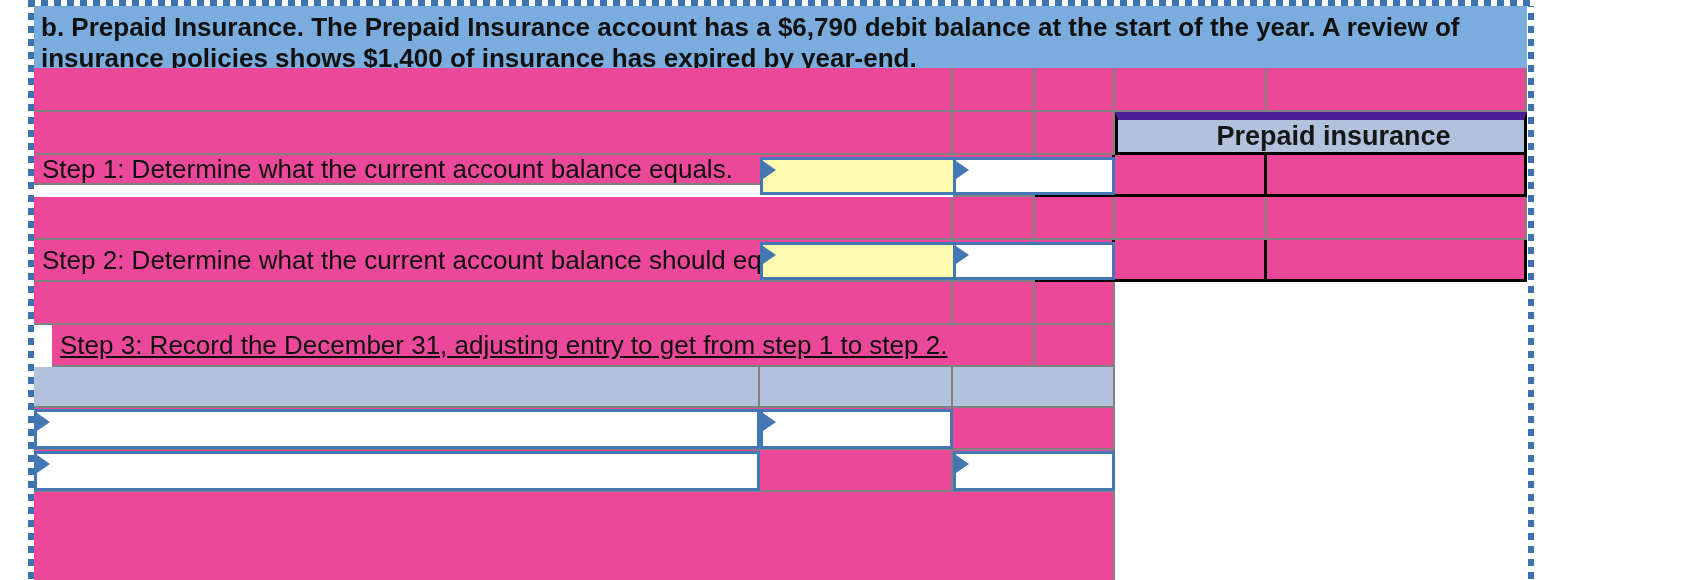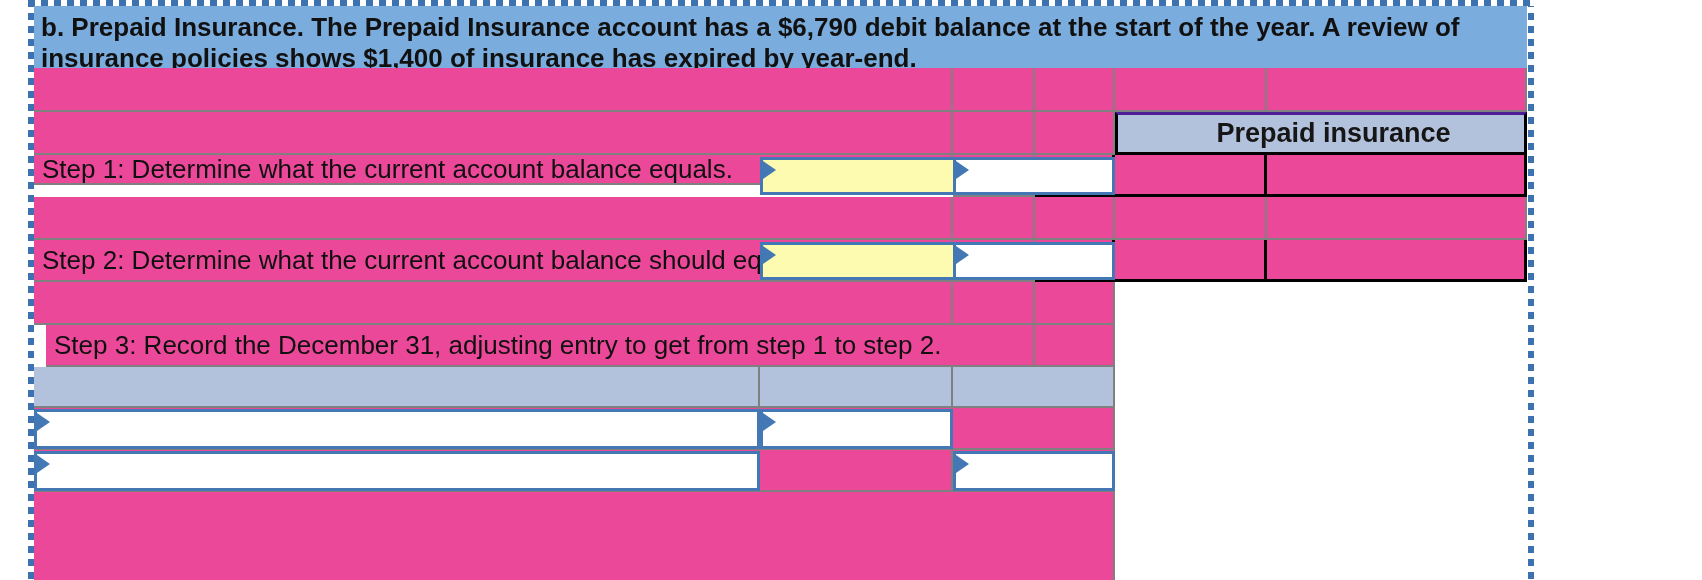--- a/index.html
+++ b/index.html
@@ -20,21 +20,21 @@
   .dash-h{
     position:absolute;height:6px;
     background-image:repeating-linear-gradient(
       to right,#3c72b0 0px,#3c72b0 7px,#ffffff 7px,#ffffff 13px);
   }
 
   
   .cell{position:absolute;box-sizing:border-box;background:#ec4899;}
   .gl-b{border-bottom:2px solid #808080;}
   .gl-r{border-right:2px solid #808080;}
-  .blk-t{border-top:3px solid #4c1d95;padding-left:25px;}
+  .blk-t{border-top:8px solid #4c1d95;padding-left:25px;}
   .blk-b{border-bottom:3px solid #000000;}
   .blk-l{border-left:3px solid #000000;}
   .blk-r{border-right:3px solid #000000;}
 
   
   .banner{
     background:#7BACDE;
     color:#111111;
     font-weight:bold;
     font-size:26px;
@@ -136,21 +136,21 @@
   </div>
   <div class="inputbox" style="left:953px;top:242px;width:162px;height:38px;">
     <div class="tri" style="left:0px;top:1px;"></div>
     <span></span>
   </div>
 
   <div class="cell gl-b gl-r" style="left:34px;top:282px;width:919px;height:43px;"></div>
   <div class="cell gl-b gl-r" style="left:953px;top:282px;width:82px;height:43px;"></div>
   <div class="cell gl-b gl-r" style="left:1035px;top:282px;width:80px;height:43px;"></div>
 
-  <div class="cell gl-b gl-r label" style="left:46px;top:325px;width:919px;height:42px;">
+  <div class="cell gl-b gl-r label" style="left:52px;top:325px;width:919px;height:42px;text-decoration:underline;">
     <span>Step 3:  Record the December 31, adjusting entry to get from step 1 to step 2.</span>
   </div>
   <div class="cell gl-b gl-r" style="left:953px;top:325px;width:82px;height:42px;"></div>
   <div class="cell gl-b gl-r" style="left:1035px;top:325px;width:80px;height:42px;"></div>
 
   <div class="cell hdrband gl-b gl-r" style="left:34px;top:367px;width:726px;height:41px;"></div>
   <div class="cell hdrband gl-b gl-r" style="left:760px;top:367px;width:193px;height:41px;"></div>
   <div class="cell hdrband gl-b gl-r" style="left:953px;top:367px;width:162px;height:41px;"></div>
 
   <div class="cell gl-b gl-r" style="left:34px;top:408px;width:726px;height:42px;"></div>

